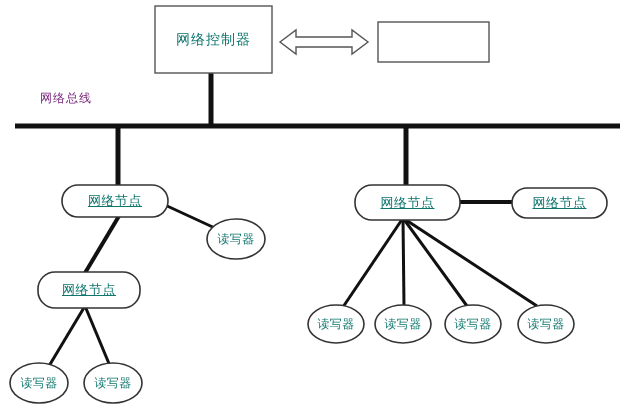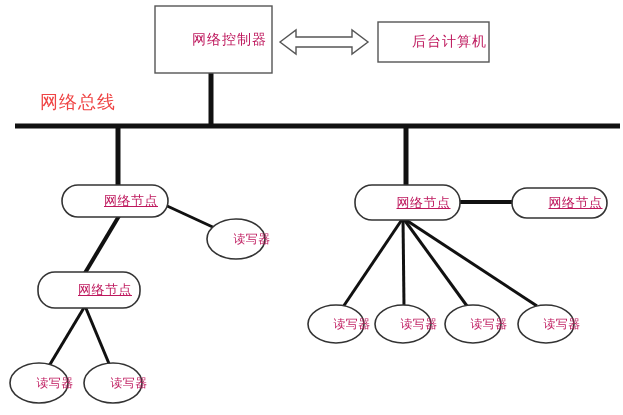--- a/index.html
+++ b/index.html
@@ -23,45 +23,44 @@
     top: 0;
     width: 623px;
     height: 415px;
   }
   .node-label {
     position: absolute;
     display: flex;
     align-items: center;
     justify-content: center;
     text-align: right;
-    color: #be185d;
+    color: #0f766e;
     pointer-events: none;
     white-space: nowrap;
-    padding-left: 16px;
   }
   .label-box {
     font-size: 14px;
     letter-spacing: 1px;
   }
   .label-node {
     font-size: 13px;
     letter-spacing: 0.5px;
     text-decoration: underline;
   }
   .label-reader {
     font-size: 12px;
     letter-spacing: 0.3px;
   }
   .bus-caption {
     position: absolute;
     left: 40px;
     top: 90px;
-    font-size: 18px;
+    font-size: 12px;
     letter-spacing: 1px;
-    color: #ef4444;
+    color: #701a75;
   }
 </style>
 </head>
 <body>
 
 <div id="diagram-root">
 
   <svg id="diagram-svg" viewBox="0 0 623 415">
 
     <g>
@@ -100,21 +99,20 @@
     <ellipse cx="113" cy="383" rx="29" ry="20" fill="#ffffff" stroke="#333333" stroke-width="1.6"></ellipse>
     <ellipse cx="336" cy="324" rx="28" ry="19" fill="#ffffff" stroke="#333333" stroke-width="1.6"></ellipse>
     <ellipse cx="403" cy="324" rx="28" ry="19" fill="#ffffff" stroke="#333333" stroke-width="1.6"></ellipse>
     <ellipse cx="473" cy="324" rx="28" ry="19" fill="#ffffff" stroke="#333333" stroke-width="1.6"></ellipse>
     <ellipse cx="546" cy="324" rx="28" ry="19" fill="#ffffff" stroke="#333333" stroke-width="1.6"></ellipse>
   </svg>
 
   <div class="bus-caption">网络总线</div>
 
   <div class="node-label label-box" style="left:155px; top:6px; width:117px; height:67px;">网络控制器</div>
-  <div class="node-label label-box" style="left:378px; top:22px; width:111px; height:40px;">后台计算机</div>
 
   <div class="node-label label-node" style="left:62px; top:185px; width:106px; height:32px;">网络节点</div>
   <div class="node-label label-node" style="left:38px; top:272px; width:102px; height:36px;">网络节点</div>
   <div class="node-label label-node" style="left:355px; top:185px; width:105px; height:35px;">网络节点</div>
   <div class="node-label label-node" style="left:512px; top:188px; width:95px; height:30px;">网络节点</div>
 
   <div class="node-label label-reader" style="left:207px; top:219px; width:58px; height:40px;">读写器</div>
   <div class="node-label label-reader" style="left:10px; top:363px; width:58px; height:40px;">读写器</div>
   <div class="node-label label-reader" style="left:84px; top:363px; width:58px; height:40px;">读写器</div>
   <div class="node-label label-reader" style="left:308px; top:305px; width:56px; height:38px;">读写器</div>

